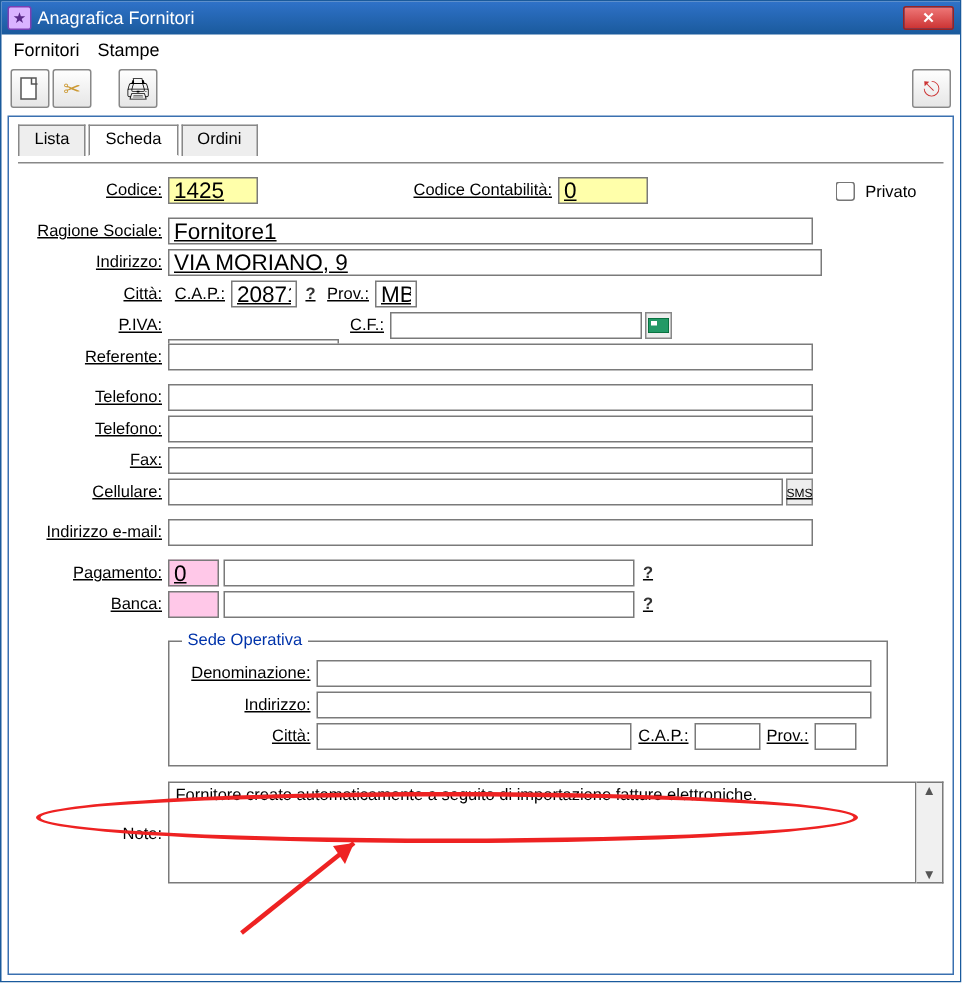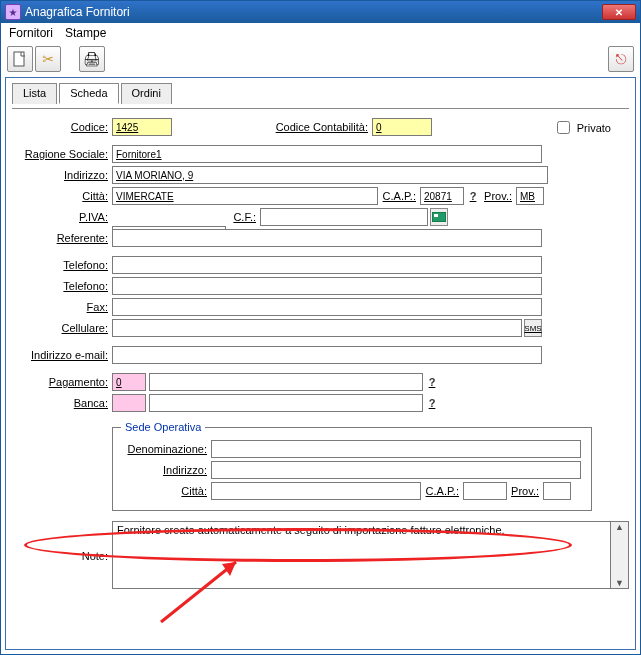--- a/index.html
+++ b/index.html
@@ -122,21 +122,21 @@
     margin-bottom: 1px;
     text-decoration: underline;
   }
   .form-row .label {
     text-align: right;
     padding-right: 4px;
   }
   .lbl-col { width: 100px; }
   input[type=text], textarea {
     font-family: inherit;
-    font-size: 10px;
+    font-size: 15px;
     padding: 1px 3px;
     border: 1px solid #7a7a7a;
     height: 18px;
   }
   .yellow { background: #ffffaa; }
   .pink   { background: #ffc8e8; }
   .iconbtn {
     width: 18px; height: 18px;
     border: 1px solid #888;
     background: #eee;
@@ -299,21 +299,20 @@
     <div class="form-row">
       <span class="label lbl-col">Ragione Sociale:</span>
       <input type="text" style="width: 430px;" value="Fornitore1">
     </div>
     <div class="form-row">
       <span class="label lbl-col">Indirizzo:</span>
       <input type="text" style="width: 436px;" value="VIA MORIANO, 9">
     </div>
     <div class="form-row">
       <span class="label lbl-col">Città:</span>
-      <input type="text" style="width: 266px;" value="VIMERCATE">
       <span class="label" style="width:42px">C.A.P.:</span>
       <input type="text" style="width: 44px;" value="20871">
       <span class="help-icon">?</span>
       <span class="label" style="width:34px">Prov.:</span>
       <input type="text" style="width: 28px;" value="MB">
     </div>
     <div class="form-row">
       <span class="label lbl-col">P.IVA:</span>
       <input type="text" style="width: 114px; margin-top: 36px;" value="01234567890">
       <span class="label" style="width:34px">C.F.:</span>

